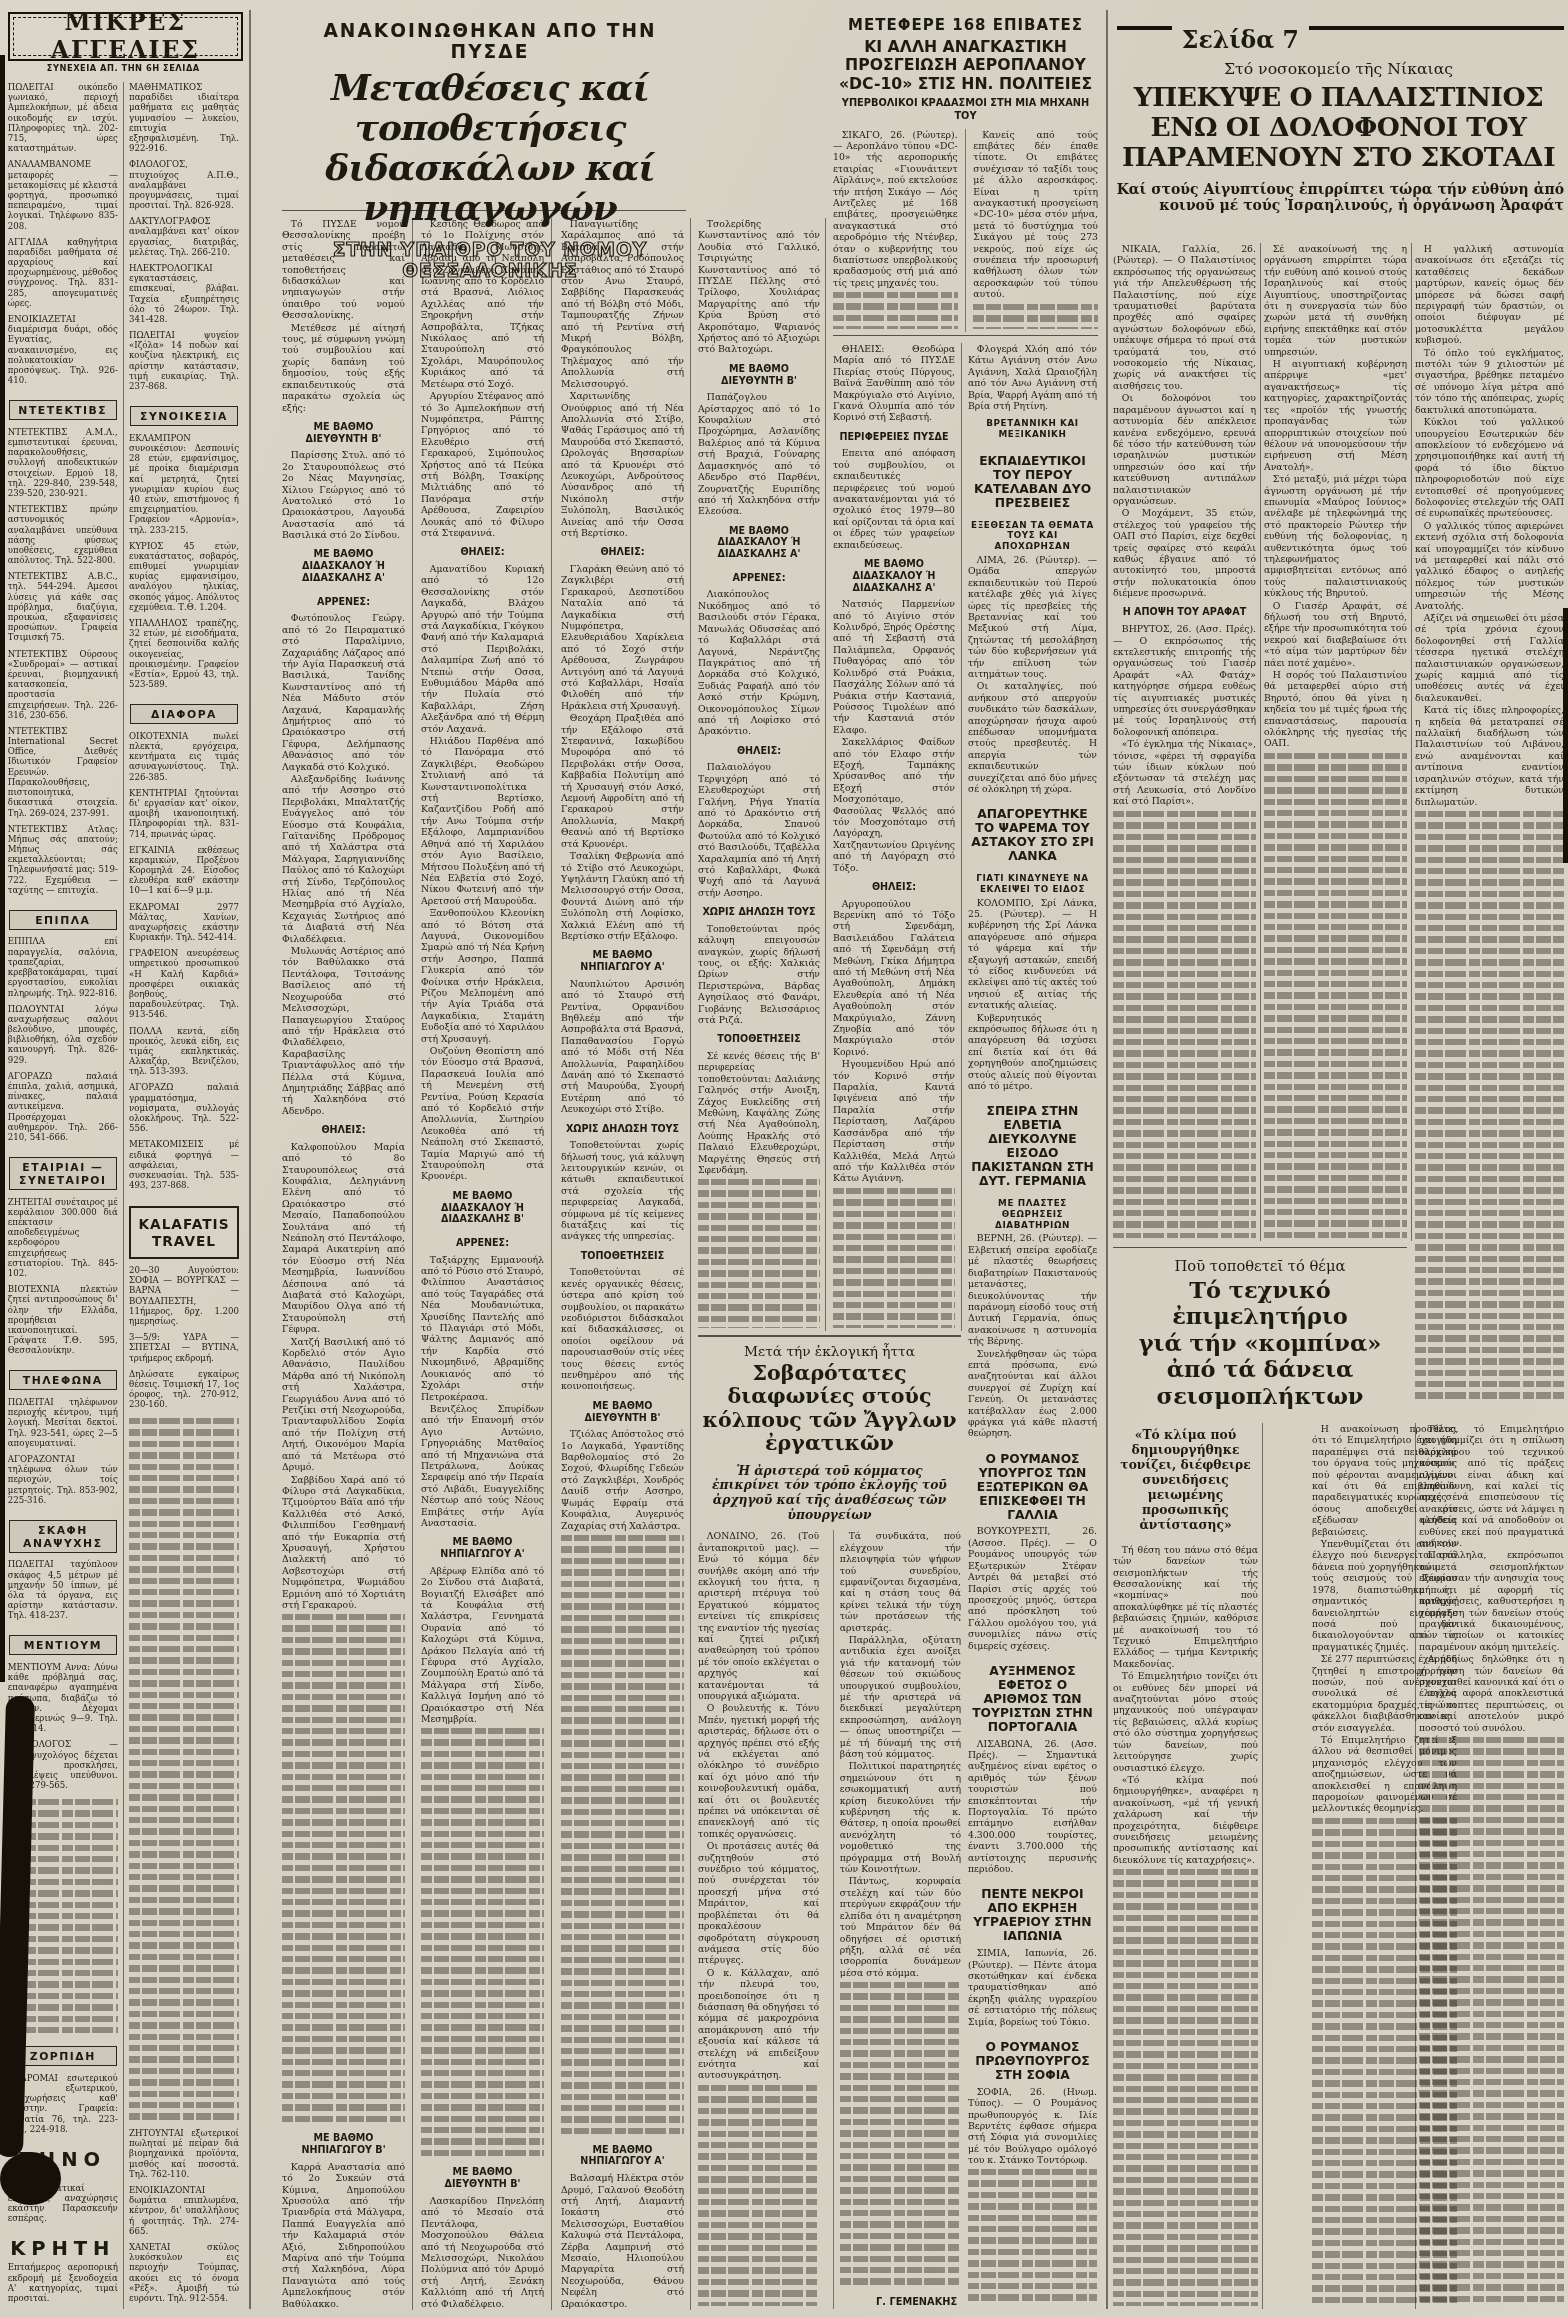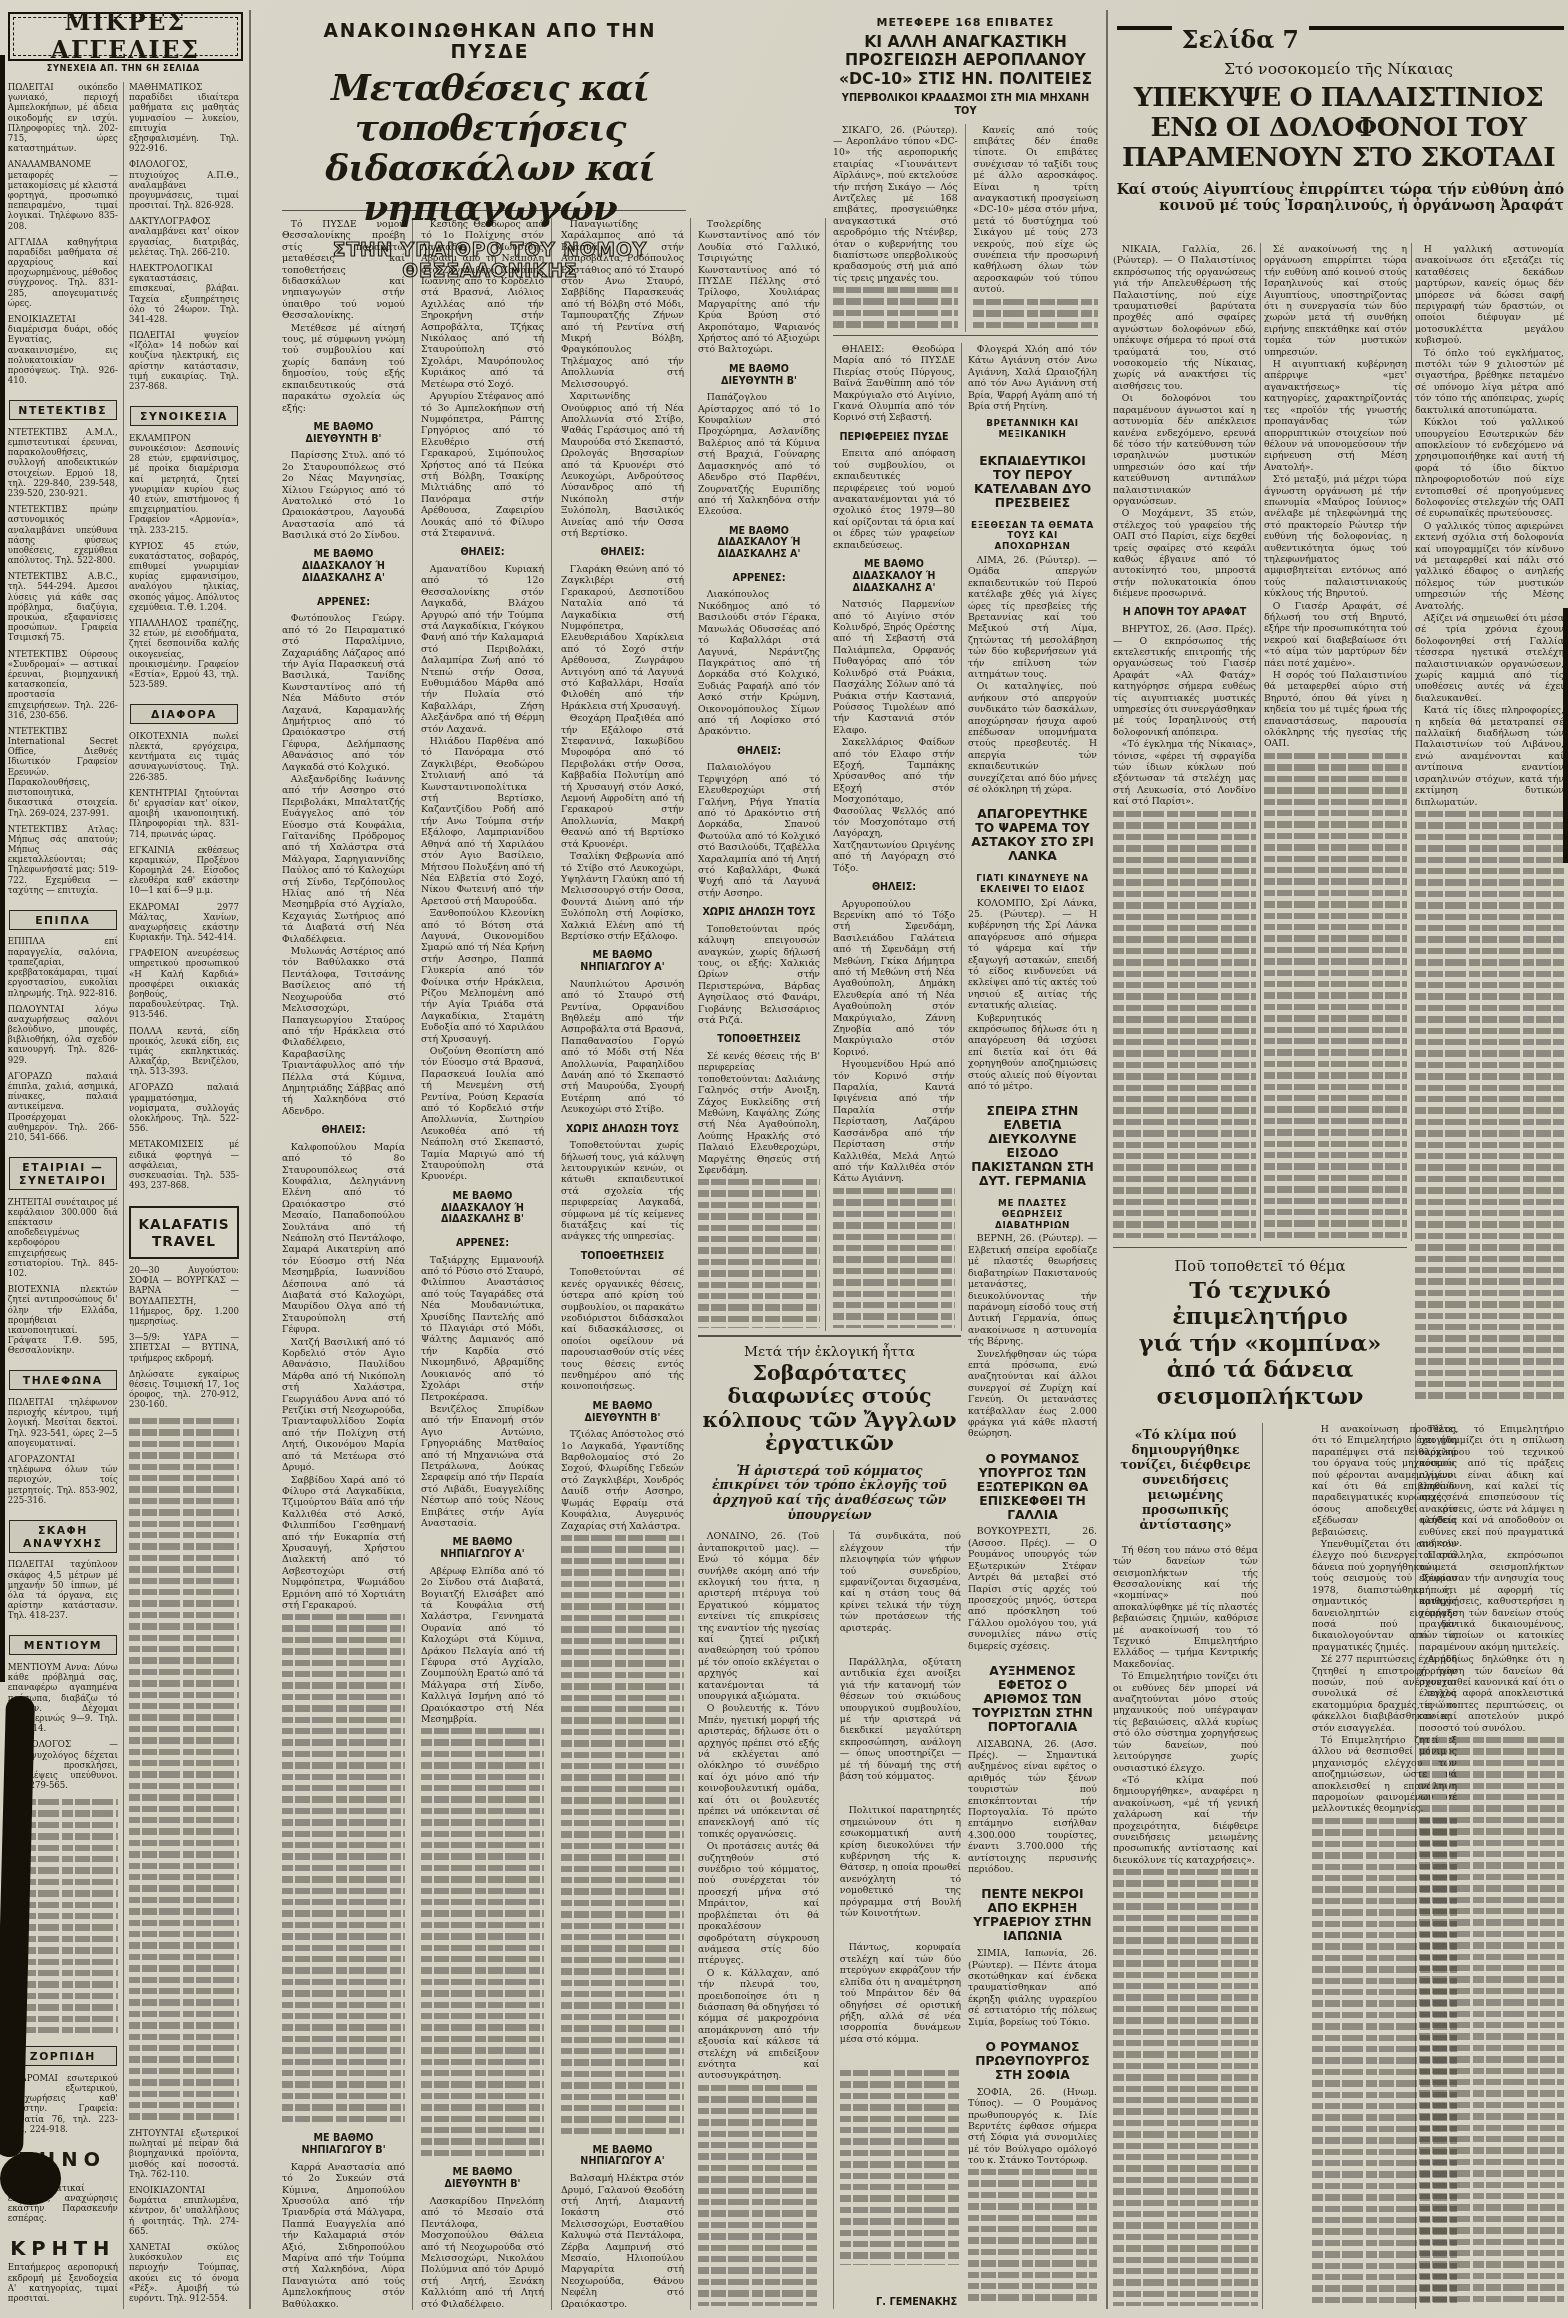--- a/index.html
+++ b/index.html
@@ -25,35 +25,35 @@
   .blk-brand{font-family:"DejaVu Sans",sans-serif;font-weight:700;font-size:13.7px;line-height:16.7px;text-align:center;border:2px solid #221e14;padding:7.8px 2px;margin:9.8px 0 5.9px;letter-spacing:1px;}
   .blk-big{font-family:"DejaVu Sans",sans-serif;font-weight:700;font-size:19.6px;letter-spacing:5.9px;text-align:center;margin:7.8px 0 2px;}
   .blk-quote{font-weight:700;font-size:12.3px;line-height:15px;text-align:center;margin:2px 0 9.8px;padding:2px 1px;}
   .mk-box{border:2.9px solid #17130c;outline:1px dashed #17130c;outline-offset:-6.9px;display:flex;align-items:center;justify-content:center;}
   .mk-title{font-weight:700;font-size:23.5px;letter-spacing:2px;text-align:center;}
   .cont-note{font-family:"DejaVu Sans",sans-serif;font-weight:700;font-size:8.3px;letter-spacing:0.5px;text-align:center;}
   .t-kick{font-family:"DejaVu Sans",sans-serif;font-weight:700;font-size:18.6px;letter-spacing:2px;text-align:center;margin-bottom:5.9px;}
   .t-h1{font-style:italic;font-weight:700;font-size:36px;line-height:40px;text-align:center;letter-spacing:-1px;}
   .t-outline{font-family:"DejaVu Sans",sans-serif;font-weight:700;font-size:18.6px;letter-spacing:1px;text-align:center;margin-top:11.8px;
              color:#8a857a;-webkit-text-fill-color:transparent;-webkit-text-stroke:1.2px #1c1913;}
-  .dc-kick{font-family:"DejaVu Sans",sans-serif;font-weight:700;font-size:11px;letter-spacing:1px;text-align:center;}
+  .dc-kick{font-family:"DejaVu Sans",sans-serif;font-weight:700;font-size:15px;letter-spacing:1px;text-align:center;}
   .dc-h{font-family:"DejaVu Sans",sans-serif;font-weight:700;font-size:15.7px;line-height:18.6px;text-align:center;margin:3.9px 0;}
   .dc-sub{font-family:"DejaVu Sans",sans-serif;font-weight:700;font-size:9.8px;line-height:12.7px;text-align:center;margin-bottom:5.9px;}
   .dc-cols{display:flex;gap:7.8px;flex:1 1 auto;overflow:hidden;}
   .dc-cols .col{flex:1 1 0;}
   .dc-cols .col+.col{border-left:1px solid rgba(30,26,18,.5);padding-left:6.9px;}
   .pal-kick{font-size:15.7px;text-align:center;margin-bottom:3.9px;}
   .pal-h{font-weight:700;font-size:26.5px;line-height:30px;text-align:center;letter-spacing:-0.5px;}
   .pal-sub{font-weight:700;font-size:14px;line-height:16.7px;text-align:right;margin-top:8.8px;}
   .lab-kick{font-size:13.7px;text-align:center;margin-bottom:2.9px;}
   .lab-h{font-weight:700;font-size:20.6px;line-height:23.5px;text-align:center;}
   .lab-sub{font-weight:700;font-style:italic;font-size:12.3px;line-height:14.7px;text-align:center;margin:7.8px 5.9px;}
   .lab-cols{display:flex;gap:13.7px;flex:1 1 auto;overflow:hidden;}
   .lab-cols .col{flex:1 1 0;}
-  .lab-cols .col+.col{border-left:1px solid rgba(30,26,18,.5);padding-left:6px;gap:22px;}
+  .lab-cols .col+.col{border-left:1px solid rgba(30,26,18,.5);padding-left:6px;}
   .tee-kick{font-size:14.7px;text-align:center;margin-bottom:2.9px;}
   .tee-h{font-weight:700;font-size:22.5px;line-height:26.5px;text-align:center;}
   .pageno{display:flex;align-items:flex-start;gap:9.8px;}
   .pageno .bar{height:4.9px;background:#17130c;}
   .pageno .lbl{font-weight:700;font-size:23.5px;white-space:nowrap;}
   .smudge{position:absolute;background:#151109;}
 </style>
 </head>
 <body>
 

